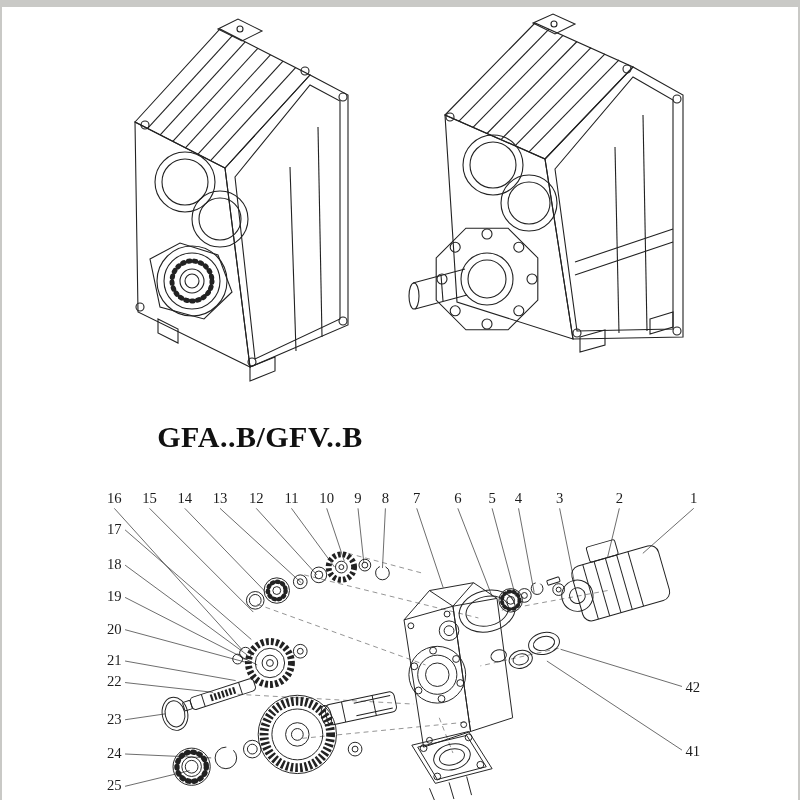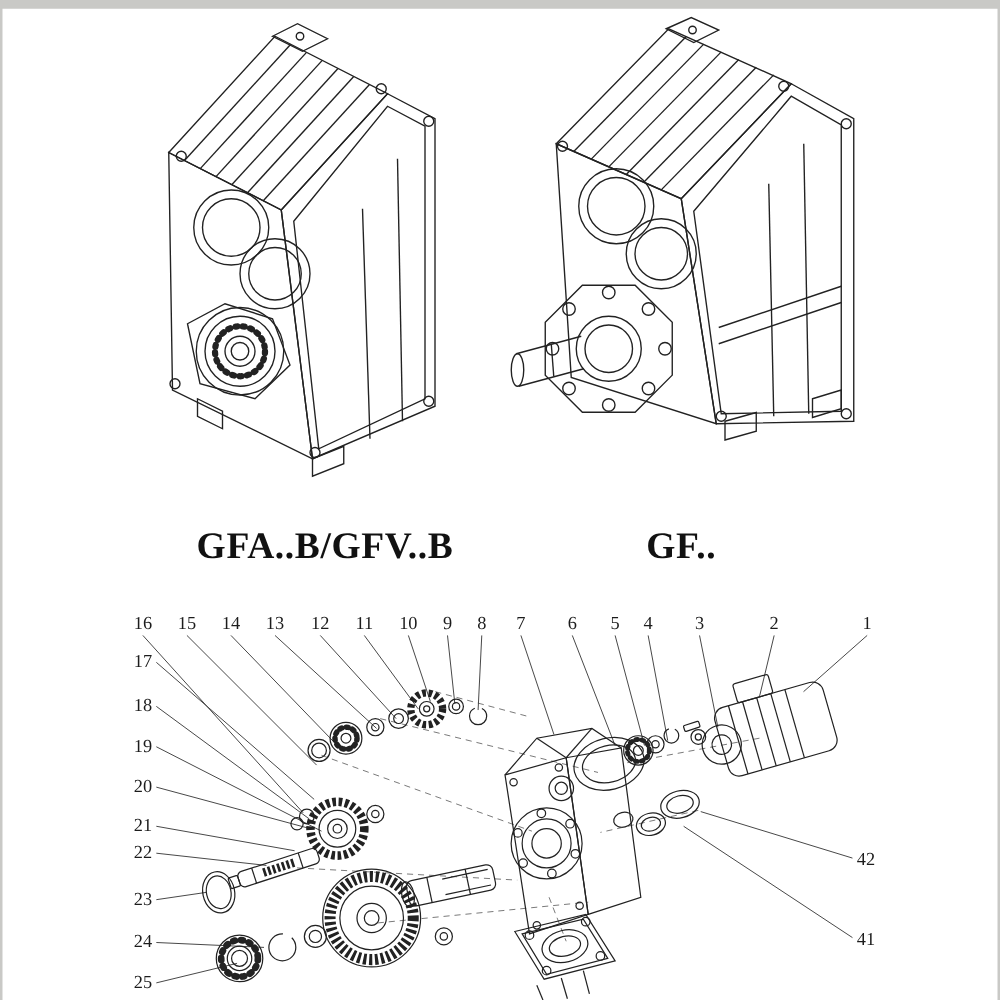--- a/index.html
+++ b/index.html
@@ -137,21 +137,20 @@
       <circle cx="272" cy="92" r="4"></circle>
       <circle cx="272" cy="324" r="4"></circle>
       <circle cx="172" cy="326" r="4"></circle>
 
       <polygon points="175,330 200,323 200,338 175,345"></polygon>
       <polygon points="245,312 268,305 268,320 245,327"></polygon>
     </g>
   </svg>
 
   <div class="caption caption-left">GFA..B/GFV..B</div>
-  <div class="caption caption-right">GF..</div>
 
   <svg class="exploded" viewBox="95 471 615 329">
 
     <g stroke="#777" stroke-width="0.8" stroke-dasharray="5 4" fill="none">
       <line x1="300" y1="570" x2="478" y2="614"></line>
       <line x1="252" y1="600" x2="424" y2="662"></line>
       <line x1="232" y1="692" x2="412" y2="702"></line>
       <line x1="298" y1="737" x2="470" y2="720"></line>
       <line x1="560" y1="645" x2="480" y2="663"></line>
       <line x1="610" y1="586" x2="502" y2="606"></line>

